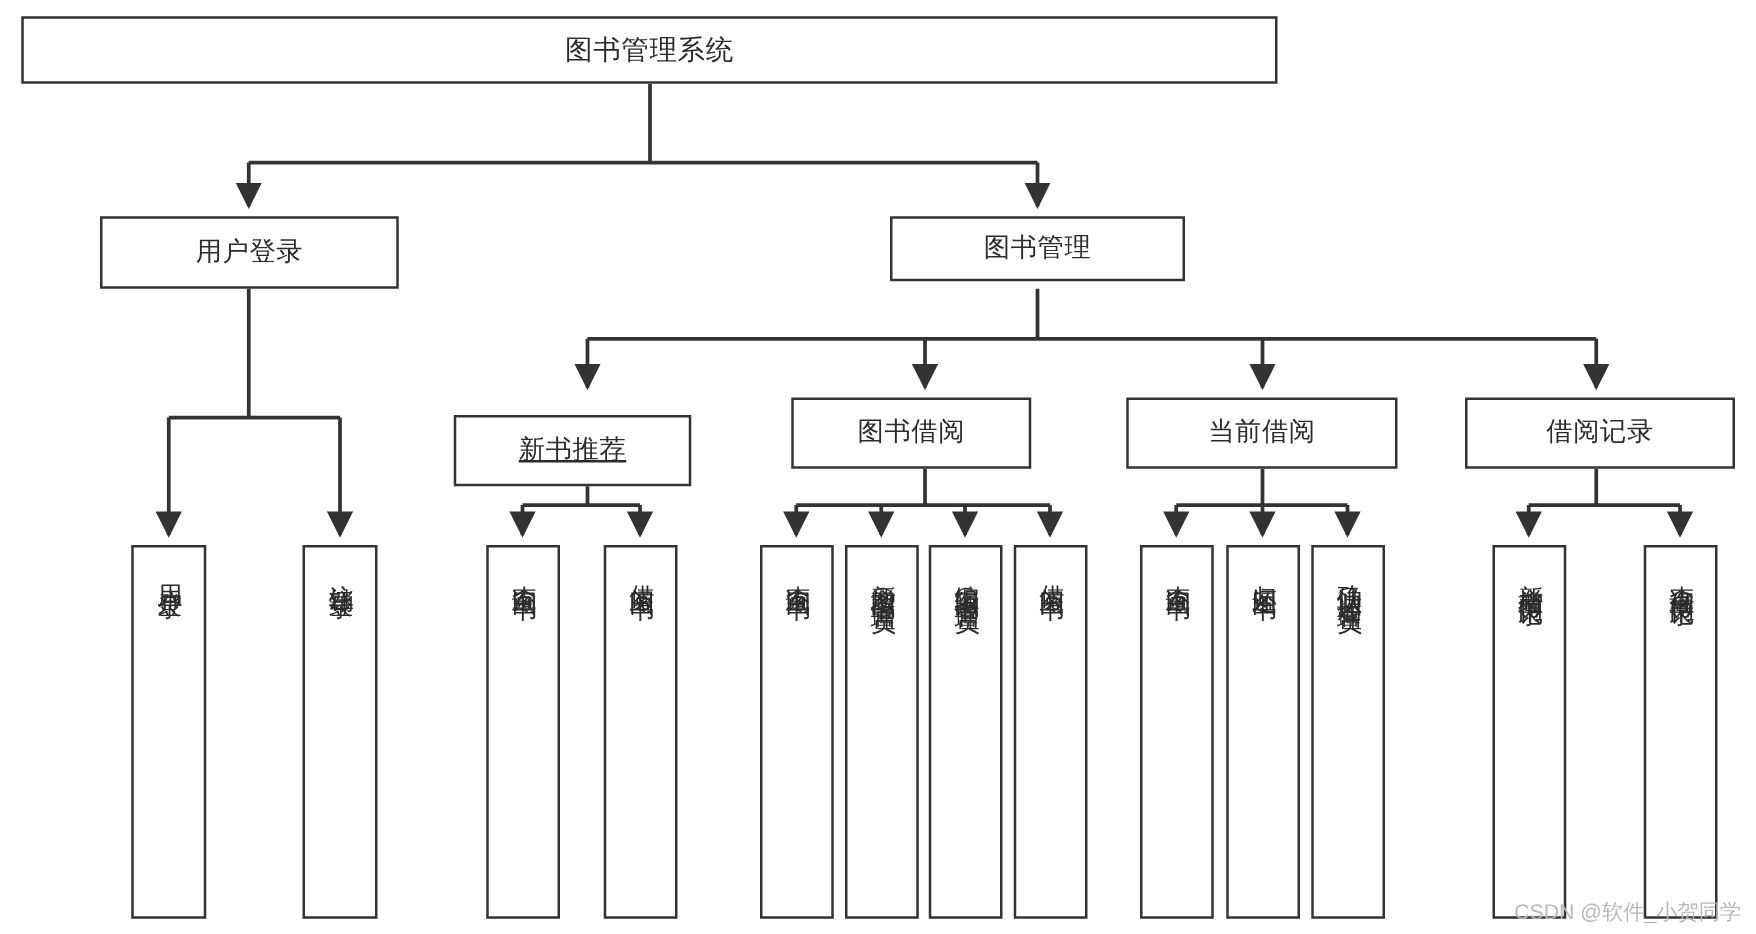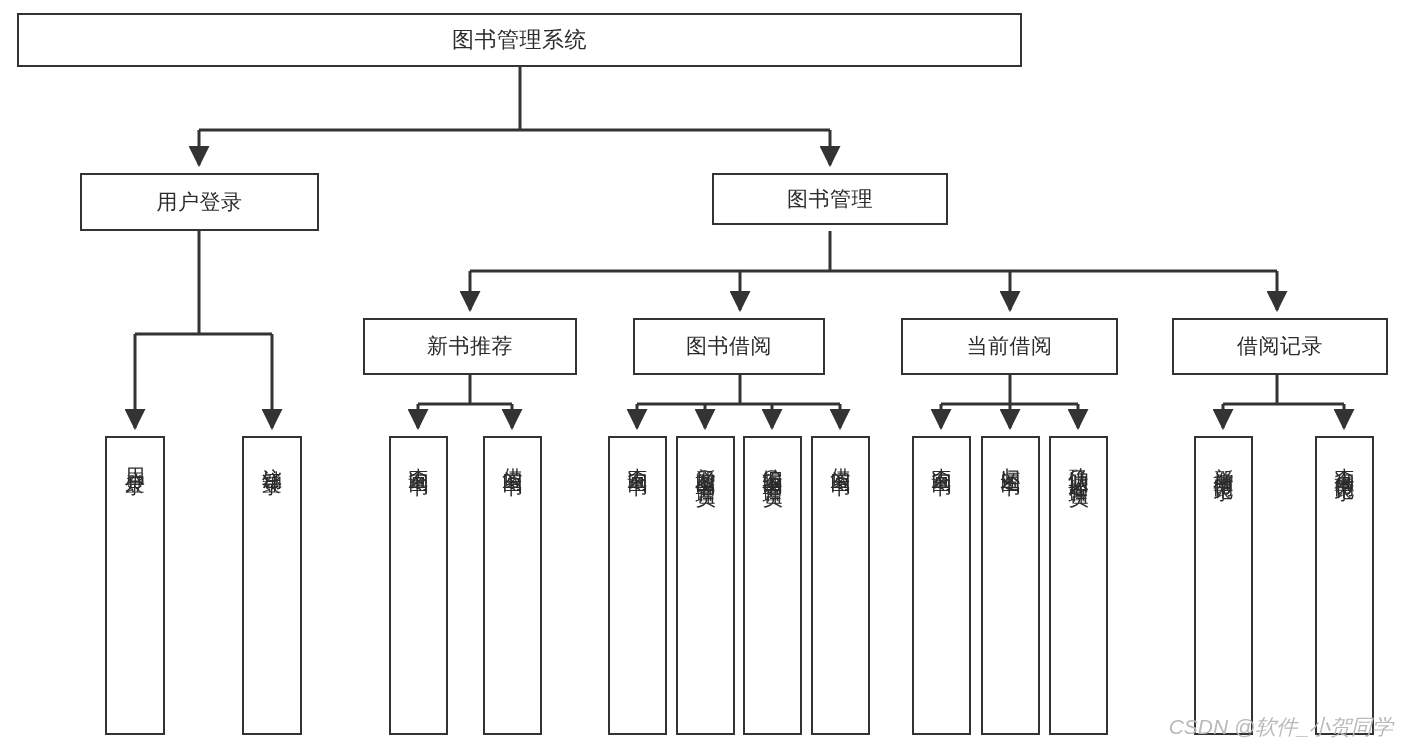--- a/index.html
+++ b/index.html
@@ -60,26 +60,25 @@
     letter-spacing: 3px;
     white-space: nowrap;
   }
   .node.root .node-label {
     font-size: 22px;
   }
   #watermark {
     position: absolute;
     right: 12px;
     bottom: 6px;
-    font-size: 21px;
+    font-size: 17px;
     color: #b9b9b9;
     white-space: nowrap;
     z-index: 5;
     font-family: "Liberation Sans", "DejaVu Sans", sans-serif;
-    font-style: italic;
   }
 </style>
 </head>
 <body>
 
 <div id="canvas">
 
   <svg id="edges" viewBox="0 0 1405 747">
     <defs>
       <marker id="arrow" viewBox="0 0 10 10" refX="9" refY="5" markerWidth="7" markerHeight="7" orient="auto-start-reverse">
@@ -134,21 +133,21 @@
     <span class="node-label">图书管理系统</span>
   </div>
 
   <div class="node horiz" style="left:80px; top:173px; width:239px; height:58px;">
     <span class="node-label">用户登录</span>
   </div>
   <div class="node horiz" style="left:712px; top:173px; width:236px; height:52px;">
     <span class="node-label">图书管理</span>
   </div>
 
-  <div class="node horiz" style="left:363px; top:318px; width:214px; height:57px;">
+  <div class="node horiz" style="left:363px; top:332px; width:190px; height:57px;text-decoration:underline;">
     <span class="node-label">新书推荐</span>
   </div>
   <div class="node horiz" style="left:633px; top:318px; width:192px; height:57px;">
     <span class="node-label">图书借阅</span>
   </div>
   <div class="node horiz" style="left:901px; top:318px; width:217px; height:57px;">
     <span class="node-label">当前借阅</span>
   </div>
   <div class="node horiz" style="left:1172px; top:318px; width:216px; height:57px;">
     <span class="node-label">借阅记录</span>

